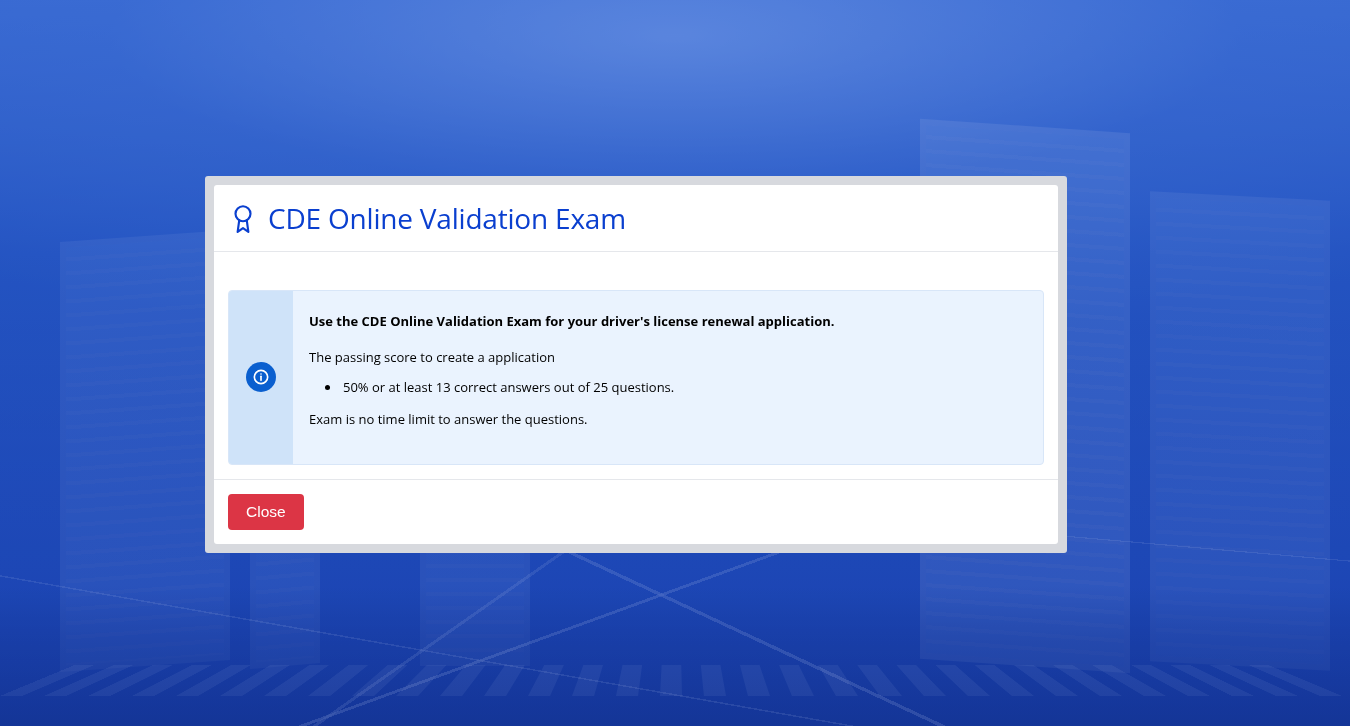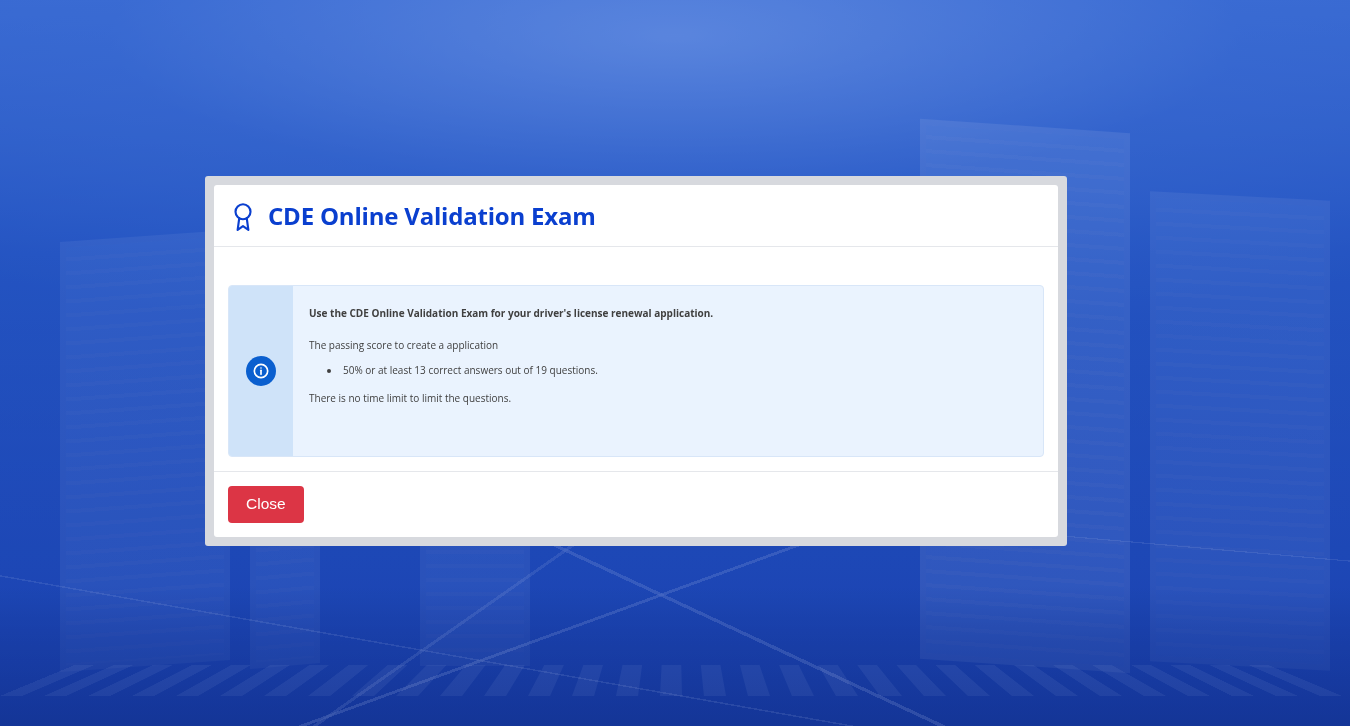--- a/index.html
+++ b/index.html
@@ -86,22 +86,22 @@
     width: 100%;
   }
   .modal-header {
     display: flex;
     align-items: center;
     gap: 12px;
     padding: 14px 16px 14px 16px;
     border-bottom: 1px solid #e5e7eb;
   }
   .modal-header h1 {
-    font-size: 24px;
-    font-weight: 700;
+    font-size: 28px;
+    font-weight: 400;
     color: #0a3fcf;
     letter-spacing: -0.2px;
   }
   .award-icon { width: 26px; height: 30px; flex: 0 0 auto; }
 
   .modal-body { padding: 38px 14px 14px 14px; }
 
   .info-box {
     display: flex;
     background: #eaf3fe;
@@ -117,23 +117,23 @@
     justify-content: center;
     flex: 0 0 64px;
   }
   .info-icon-circle {
     width: 30px; height: 30px;
     border-radius: 50%;
     background: #0a5fcf;
     display: flex; align-items: center; justify-content: center;
   }
   .info-content {
-    padding: 20px 18px 40px 16px;
-    color: #404040;
-    font-size: 10px;
+    padding: 20px 18px 24px 16px;
+    color: #000000;
+    font-size: 13px;
     line-height: 1.55;
   }
   .info-content .lead { font-weight: 700; margin-bottom: 16px; }
   .info-content p { margin-bottom: 10px; }
   .info-content ul { margin: 4px 0 12px 32px; }
   .info-content ul li { list-style: disc; padding-left: 2px; }
 
   .modal-footer {
     border-top: 1px solid #e5e7eb;
     padding: 14px;
@@ -200,23 +200,23 @@
               <circle cx="12" cy="12" r="10" fill="none"></circle>
               <line x1="12" y1="11" x2="12" y2="17"></line>
               <circle cx="12" cy="7.5" r="1.2" fill="#ffffff" stroke="none"></circle>
             </svg>
           </span>
         </div>
         <div class="info-content">
           <p class="lead">Use the CDE Online Validation Exam for your driver's license renewal application.</p>
           <p>The passing score to create a application</p>
           <ul>
-            <li>50% or at least 13 correct answers out of 19 questions.</li>
+            <li>50% or at least 13 correct answers out of 25 questions.</li>
           </ul>
-          <p>There is no time limit to limit the questions.</p>
+          <p>Exam is no time limit to answer the questions.</p>
         </div>
       </div>
     </div>
 
     <div class="modal-footer">
       <button class="btn btn-close">
         <span>Close</span>
       </button>
     </div>
 

